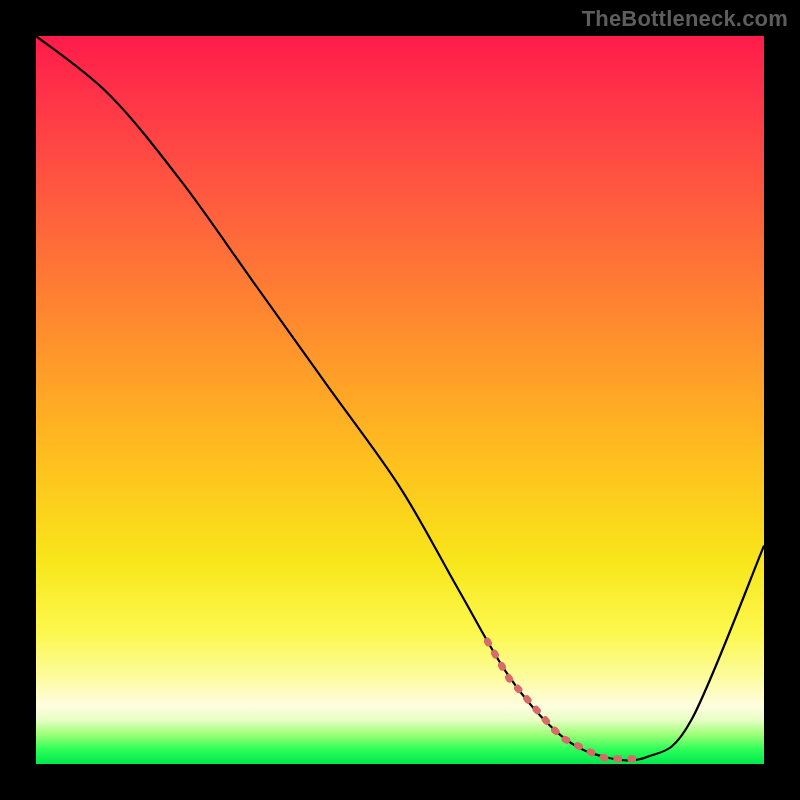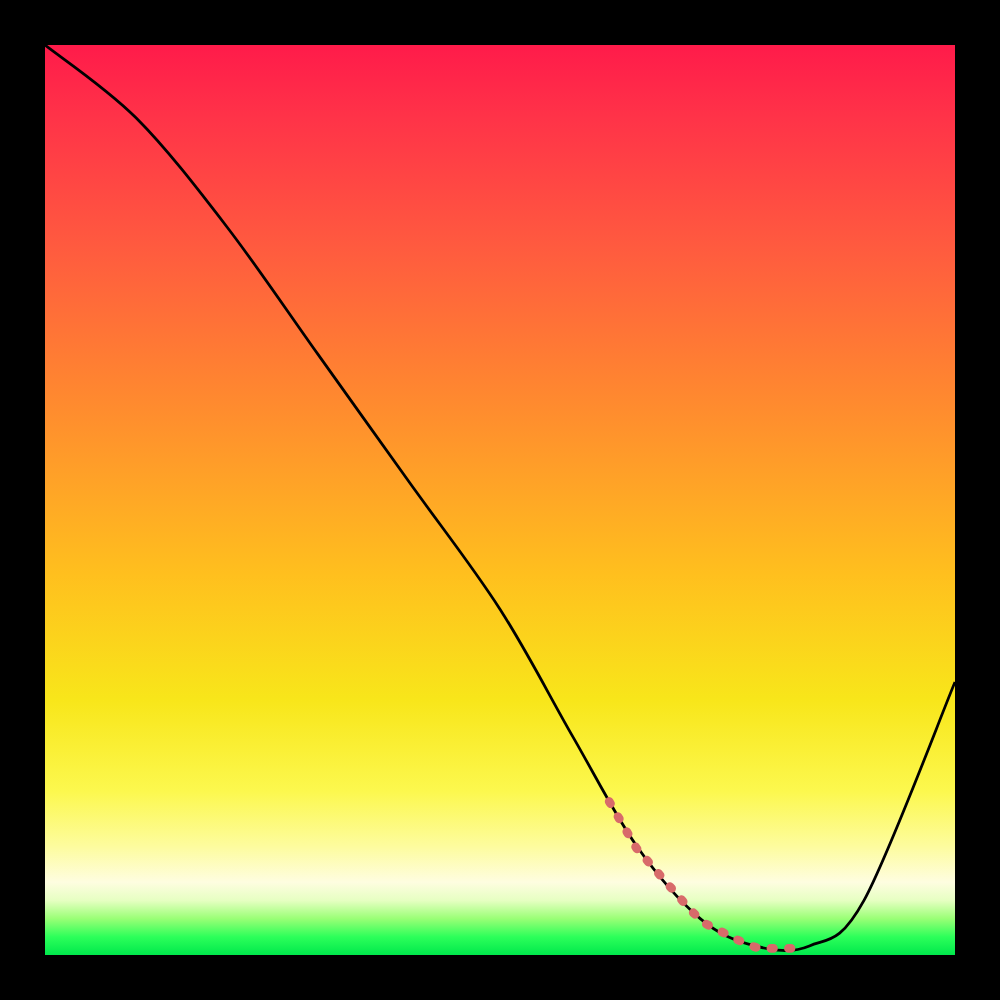--- a/index.html
+++ b/index.html
@@ -70,20 +70,21 @@
     stroke: #d86a6a;
     stroke-width: 7;
     stroke-linecap: round;
     stroke-dasharray: 2 12;
   }
 </style>
 </head>
 <body>
 
 <div class="frame">
+  <div class="attribution">TheBottleneck.com</div>
 
   <div class="plot-area">
     <div class="gradient"></div>
     <svg class="curve" viewBox="0 0 728 728" preserveAspectRatio="none">
       <path class="line" d="M 0 0 C 12.133333333333333 9.706666666666669, 48.53333333333333 33.97333333333334, 72.8 58.24000000000001 C 97.06666666666666 82.50666666666667, 121.33333333333333 114.05333333333336, 145.6 145.60000000000002 C 169.86666666666667 177.14666666666668, 194.13333333333333 213.54666666666665, 218.4 247.51999999999998 C 242.66666666666669 281.49333333333334, 266.93333333333334 315.46666666666664, 291.2 349.44 C 315.46666666666664 383.41333333333336, 342.16 417.38666666666666, 364 451.36 C 385.84 485.33333333333337, 404.03999999999996 521.7333333333333, 422.23999999999995 553.28 C 440.43999999999994 584.8266666666666, 456.2133333333333 616.3733333333333, 473.2 640.64 C 490.18666666666667 664.9066666666666, 508.38666666666666 685.5333333333333, 524.16 698.88 C 539.9333333333333 712.2266666666667, 553.28 717.08, 567.84 720.72 C 582.4000000000001 724.36, 596.96 726.7866666666666, 611.52 720.72 C 626.0799999999999 714.6533333333334, 635.7866666666667 719.5066666666667, 655.2 684.32 C 674.6133333333333 649.1333333333334, 715.8666666666667 538.72, 728 509.6" id="curve-path"></path>
       <path class="dots" d="M 451.36 605.2 L 462.28000000000003 623.92 L 473.2 642.64 L 484.12 655.12 L 495.04 667.6 L 505.96 680.08 L 516.88 692.56 L 527.8 702.7 L 538.72 708.16 L 549.64 713.62 L 560.5600000000001 719.08 L 571.48 722.72 L 582.4 722.72 L 593.3199999999999 722.72 L 604.24 722.72" id="highlight-path"></path>
     </svg>
   </div>
 </div>
 

